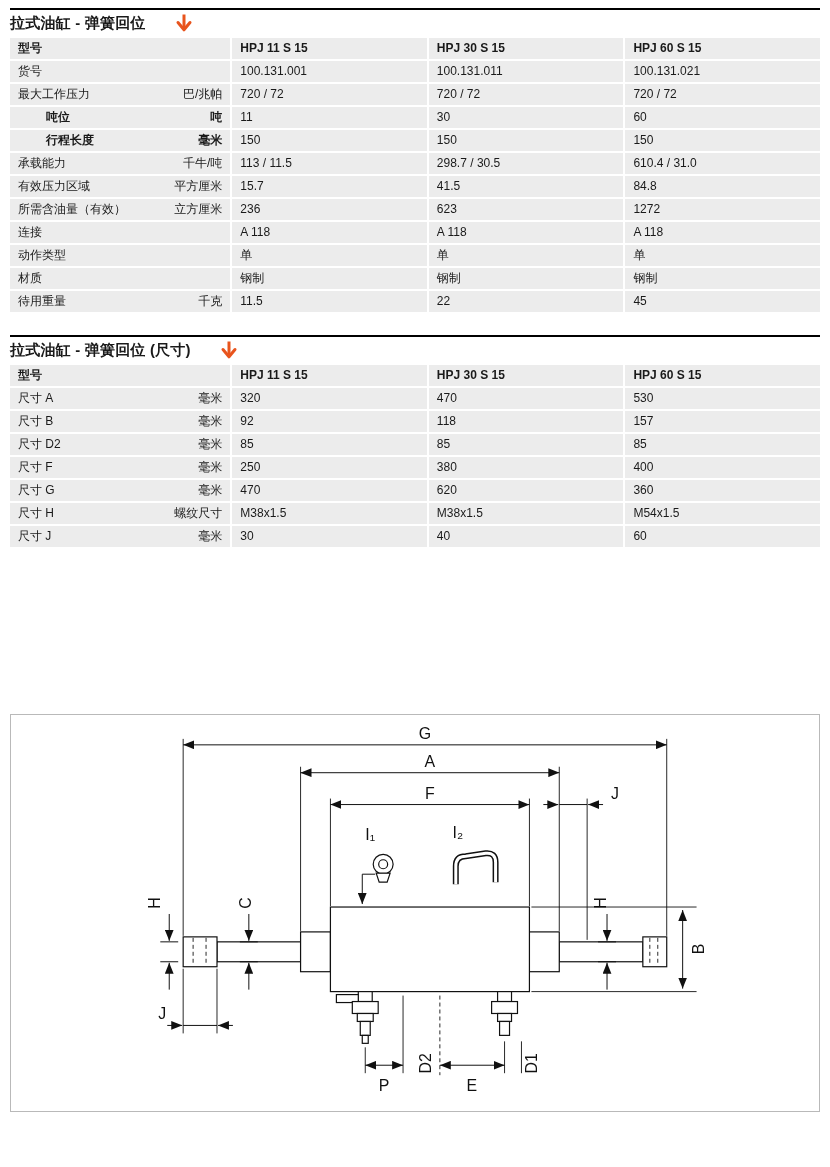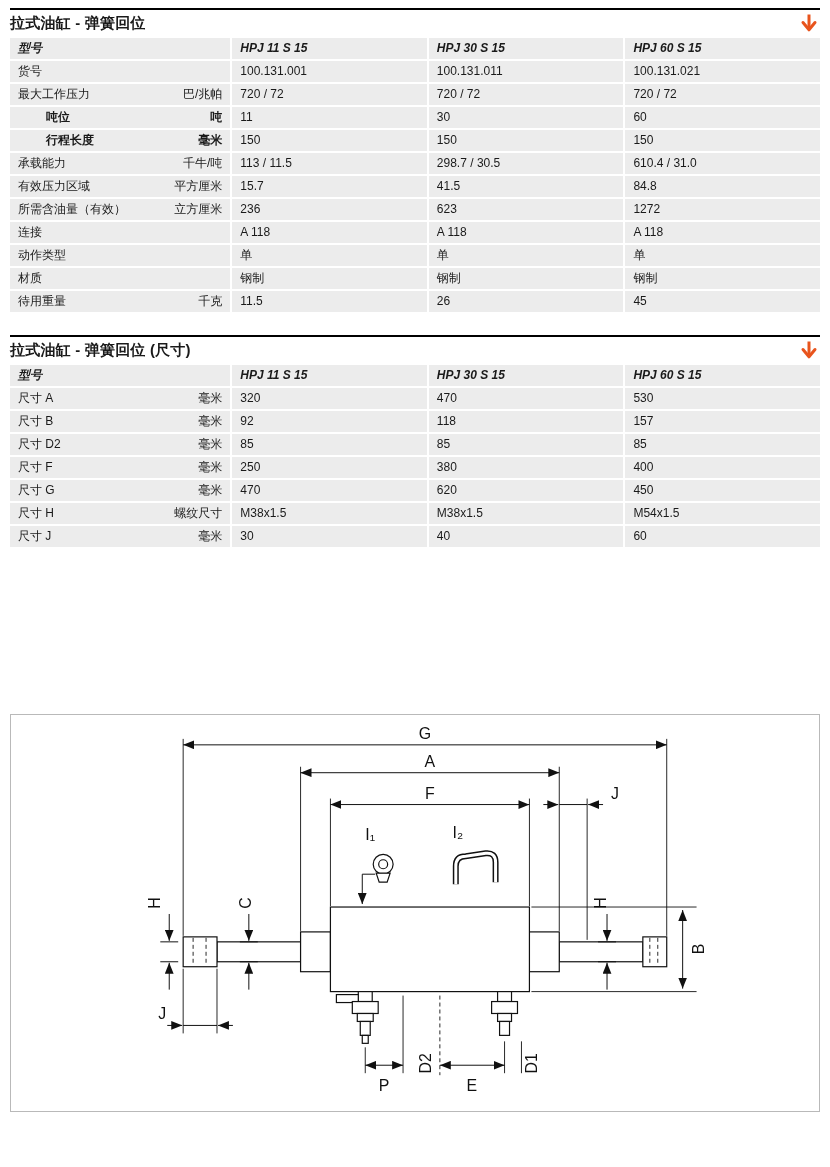--- a/index.html
+++ b/index.html
@@ -7,39 +7,39 @@
   body {
     margin:0; background:#fff; color:var(--ink);
     font-family:"Liberation Sans","DejaVu Sans",sans-serif;
   }
   .page { width:830px; min-height:1167px; padding:8px 10px 20px; }
 
   
   .spec-section { margin-bottom:21px; }
   .section-header {
     border-top:2px solid #000;
-    display:flex; justify-content:space-between; align-items:center;
+    display:flex; justify-content:flex-start; align-items:center;
     padding:3px 2px 3px 0;
     gap:29px;
   }
   .section-title { margin:0; font-size:15px; font-weight:bold; letter-spacing:.2px; }
   .dl-icon { display:inline-flex; align-items:center; cursor:pointer; }
   .dl-icon svg line, .dl-icon svg path { stroke:var(--accent); }
 
   table.spec-table {
     border-collapse:separate; border-spacing:2px;
     width:calc(100% + 4px); margin:0 -2px;
     table-layout:fixed;
   }
   .spec-table th, .spec-table td {
     background:var(--cellbg); font-size:12px; line-height:1.25;
     padding:3px 8px; text-align:left; vertical-align:middle;
     overflow:hidden; white-space:nowrap;
   }
-  .spec-table th { font-weight:bold;font-style:italic; }
+  .spec-table th { font-weight:bold; }
   .spec-table th:first-child, .spec-table td:first-child { width:27.4%; }
   .param-unit { float:right; }
   .param-cell.bold .param-label, .param-cell.bold .param-unit { font-weight:bold;margin-left:28px; }
 
   
   .diagram-box {
     margin-top:165px; border:1px solid #b9b9b9; background:#fff;
     width:810px; height:398px;
   }
   .diagram-box svg { display:block; width:100%; height:100%; }
@@ -131,21 +131,21 @@
           </tr>
           <tr>
             <td class="param-cell"><span class="param-label">材质</span><span class="param-unit"></span></td>
             <td class="value-cell">钢制</td>
             <td class="value-cell">钢制</td>
             <td class="value-cell">钢制</td>
           </tr>
           <tr>
             <td class="param-cell"><span class="param-label">待用重量</span><span class="param-unit">千克</span></td>
             <td class="value-cell">11.5</td>
-            <td class="value-cell">26</td>
+            <td class="value-cell">22</td>
             <td class="value-cell">45</td>
           </tr>
         </tbody>
       </table>
   </section>
 
   <section class="spec-section">
     <div class="section-header">
       <h2 class="section-title">拉式油缸 - 弹簧回位 (尺寸)</h2>
       <span class="dl-icon">
@@ -186,21 +186,21 @@
           <tr>
             <td class="param-cell"><span class="param-label">尺寸 F</span><span class="param-unit">毫米</span></td>
             <td class="value-cell">250</td>
             <td class="value-cell">380</td>
             <td class="value-cell">400</td>
           </tr>
           <tr>
             <td class="param-cell"><span class="param-label">尺寸 G</span><span class="param-unit">毫米</span></td>
             <td class="value-cell">470</td>
             <td class="value-cell">620</td>
-            <td class="value-cell">450</td>
+            <td class="value-cell">360</td>
           </tr>
           <tr>
             <td class="param-cell"><span class="param-label">尺寸 H</span><span class="param-unit">螺纹尺寸</span></td>
             <td class="value-cell">M38x1.5</td>
             <td class="value-cell">M38x1.5</td>
             <td class="value-cell">M54x1.5</td>
           </tr>
           <tr>
             <td class="param-cell"><span class="param-label">尺寸 J</span><span class="param-unit">毫米</span></td>
             <td class="value-cell">30</td>

